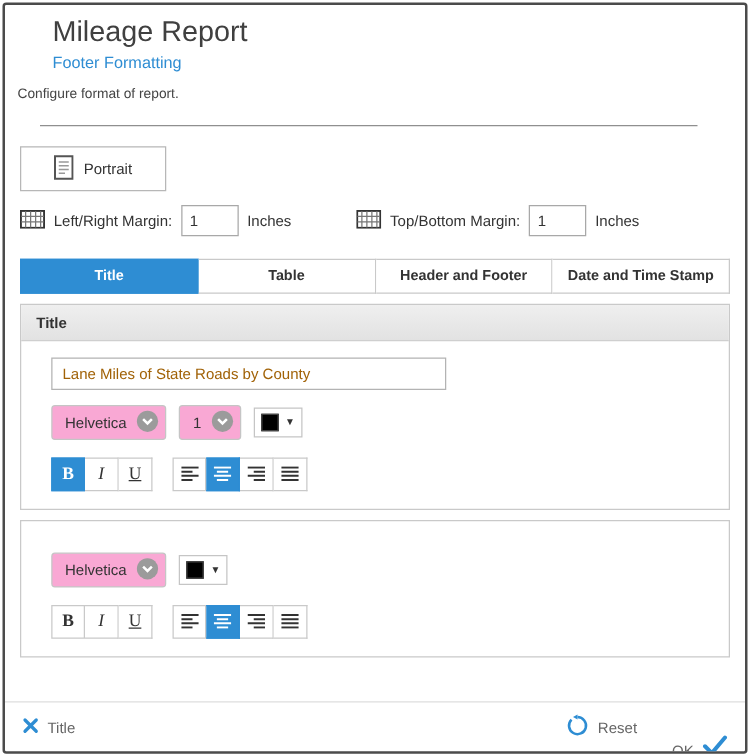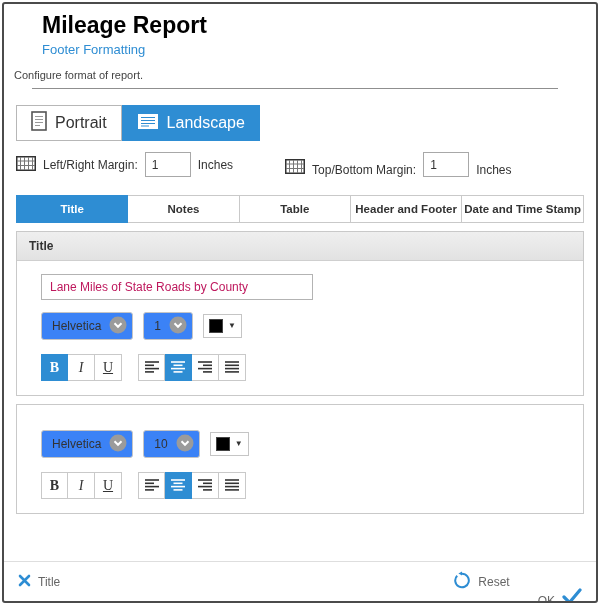--- a/index.html
+++ b/index.html
@@ -4,56 +4,56 @@
 <style>
   * { box-sizing: border-box; margin: 0; padding: 0; }
   html, body { width: 600px; height: 605px; background: #fff; }
   body { font-family: "Liberation Sans", sans-serif; position: relative; }
   .window {
     position: absolute; top: 2px; left: 2px; width: 596px; height: 601px;
     border: 2px solid #4b4b4b; border-radius: 3px; background: #fff;
     display: flex; flex-direction: column; overflow: hidden;
   }
   .main { flex: 1; padding-top: 8px; display: flex; flex-direction: column; }
-  .page-title { margin-left: 38px; font-size: 23px; font-weight: 700; color: #000000; }
+  .page-title { margin-left: 38px; font-size: 23px; font-weight: 400; color: #404040; }
   .page-subtitle { margin-left: 38px; margin-top: 3px; font-size: 13px; font-weight: 400; color: #2e8dd3; }
-  .desc { margin: 12px 0 0 10px; font-size: 11px; color: #444; }
+  .desc { margin: 12px 0 12px 10px; font-size: 11px; color: #444; }
   .divider { margin: 7px 38px 0 28px; border-top: 1px solid #8f8f8f; height: 0; }
 
   .orient-row { margin: 16px 12px 0; display: flex; }
   .orient-btn {
     height: 36px; display: flex; align-items: center; justify-content: center; gap: 8px;
-    font-size: 16px; color: #333; background: #fff; border: 1px solid #b7b7b7; padding: 0 14px; cursor: pointer;
+    font-size: 12px; color: #333; background: #fff; border: 1px solid #b7b7b7; padding: 0 26px; cursor: pointer;
   }
   .orient-btn.selected { background: #2e8dd3; border-color: #2e8dd3; color: #fff; }
 
   .margin-row { margin: 11px 12px 0; display: flex; align-items: center; font-size: 12px; color: #333; gap: 10px; }
   .margin-group { display: flex; align-items: center; gap: 7px; }
-  .margin-group + .margin-group { margin-left: 42px; align-items: flex-end; }
+  .margin-group + .margin-group { margin-left: 42px; }
   .margin-input { width: 46px; height: 25px; border: 1px solid #a8a8a8; padding: 2px 6px; font-size: 12px; color: #333; font-family: "Liberation Sans", sans-serif; }
 
   .tabs { margin: 18px 12px 0; display: flex; }
   .tab {
     flex: 1; text-align: center; padding: 7px 2px; font-size: 11.5px; font-weight: bold; color: #333;
     background: #fff; border: 1px solid #c9c9c9; border-left: none; cursor: pointer; white-space: nowrap;
   }
   .tab:first-child { border-left: 1px solid #c9c9c9; }
   .tab.selected { background: #2e8dd3; border-color: #2e8dd3; color: #fff; }
 
   .panel { margin: 8px 12px 0; border: 1px solid #c9c9c9; background: #fff; }
   .panel-header {
     background: linear-gradient(#efefef, #e2e2e2); border-bottom: 1px solid #cfcfcf;
     padding: 7px 12px; font-size: 12px; font-weight: bold; color: #333;
   }
   .panel-body { padding: 13px 24px 14px; }
-  .text-input { width: 272px; height: 26px; border: 1px solid #b3b3b3; padding: 2px 8px; font-size: 12px; color: #be185d; font-family: "Liberation Sans", sans-serif; }
+  .text-input { width: 316px; height: 26px; border: 1px solid #b3b3b3; padding: 2px 8px; font-size: 12px; color: #a16207; font-family: "Liberation Sans", sans-serif; }
 
   .font-row { display: flex; align-items: center; gap: 10px; margin-top: 12px; }
   .dropdown {
-    border: 1px solid #c5c5c5; border-radius: 3px; background: #3b82f6; height: 28px;
+    border: 1px solid #c5c5c5; border-radius: 3px; background: #f9a8d4; height: 28px;
     display: flex; align-items: center; gap: 8px; padding: 0 5px 0 10px; font-size: 12px; color: #333; cursor: pointer;
   }
   .color-btn { border: 1px solid #c5c5c5; background: #fff; height: 24px; display: flex; align-items: center; gap: 5px; padding: 0 5px; cursor: pointer; }
   .swatch { width: 14px; height: 14px; background: #000; border: 1px solid #444; }
   .caret { font-size: 8px; color: #333; line-height: 1; }
 
   .fmt-row { display: flex; gap: 16px; margin-top: 14px; }
   .btn-group { display: flex; }
   .fmt-btn {
     width: 27px; height: 27px; border: 1px solid #c9c9c9; border-left: none; background: #fff;
@@ -87,29 +87,20 @@
 
     <div class="orient-row">
       <div class="orient-btn">
         <span>
           <svg width="16" height="20" viewBox="0 0 16 20">
               <rect x="1" y="1" width="14" height="18" fill="#fff" stroke="#555" stroke-width="1.6"></rect>
               <path d="M4 5.5 H12 M4 8.5 H12 M4 11.5 H12 M4 14.5 H9" stroke="#999" stroke-width="1.2"></path>
             </svg>
         </span>
         <span>Portrait</span>
-      </div>
-      <div class="orient-btn selected">
-        <span>
-          <svg width="22" height="17" viewBox="0 0 22 17">
-              <rect x="1" y="1" width="20" height="15" fill="#fff"></rect>
-              <path d="M4 4.5 H18 M4 7.5 H18 M4 10.5 H18 M4 13 H12" stroke="#2e8dd3" stroke-width="1.2"></path>
-            </svg>
-        </span>
-        <span>Landscape</span>
       </div>
     </div>
 
     <div class="margin-row">
       <div class="margin-group">
         <span>
           <svg width="20" height="15" viewBox="0 0 20 15">
               <rect x="0.75" y="0.75" width="18.5" height="13.5" fill="#fff" stroke="#333" stroke-width="1.5"></rect>
               <path d="M4.5 1 V14 M8.5 1 V14 M12.5 1 V14 M16.5 1 V14 M1 5 H19 M1 9.5 H19" stroke="#777" stroke-width="1"></path>
             </svg>
@@ -126,21 +117,20 @@
             </svg>
         </span>
         <span>Top/Bottom Margin:</span>
         <input class="margin-input" value="1" style="">
         <span>Inches</span>
       </div>
     </div>
 
     <div class="tabs">
       <div class="tab selected">Title</div>
-      <div class="tab">Notes</div>
       <div class="tab">Table</div>
       <div class="tab">Header and Footer</div>
       <div class="tab">Date and Time Stamp</div>
     </div>
 
     <div class="panel">
       <div class="panel-header">Title</div>
       <div class="panel-body">
         <input class="text-input" value="Lane Miles of State Roads by County" style="">
         <div class="font-row">
@@ -224,29 +214,20 @@
         <div class="font-row">
           <div class="dropdown">
             <span>Helvetica</span>
             <span>
               <svg width="18" height="18" viewBox="0 0 18 18">
                   <circle cx="9" cy="9" r="8.5" fill="#9b9b9b"></circle>
                   <path d="M5.5 7.3 L9 10.8 L12.5 7.3" stroke="#fff" stroke-width="2" fill="none"></path>
                 </svg>
             </span>
           </div>
-          <div class="dropdown">
-            <span>10</span>
-            <span>
-              <svg width="18" height="18" viewBox="0 0 18 18">
-                  <circle cx="9" cy="9" r="8.5" fill="#9b9b9b"></circle>
-                  <path d="M5.5 7.3 L9 10.8 L12.5 7.3" stroke="#fff" stroke-width="2" fill="none"></path>
-                </svg>
-            </span>
-          </div>
           <div class="color-btn">
             <span class="swatch"></span>
             <span class="caret">▼</span>
           </div>
         </div>
         <div class="fmt-row">
           <div class="btn-group">
             <div class="fmt-btn glyph-b">B</div>
             <div class="fmt-btn glyph-i">I</div>
             <div class="fmt-btn glyph-u">U</div>

